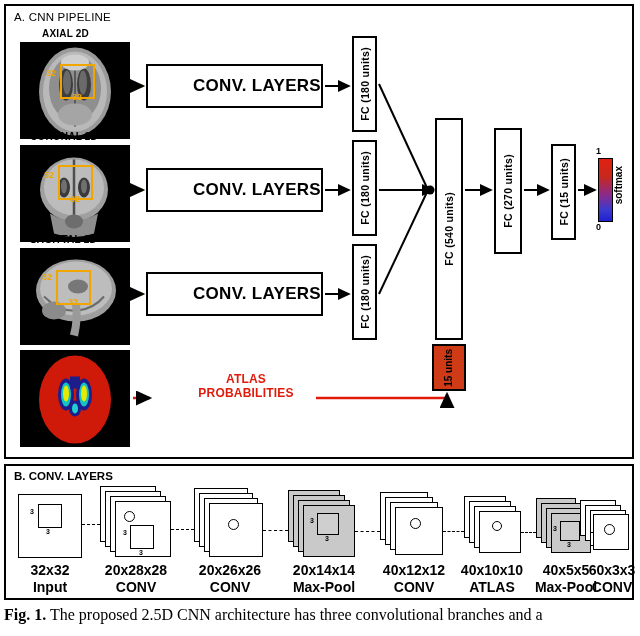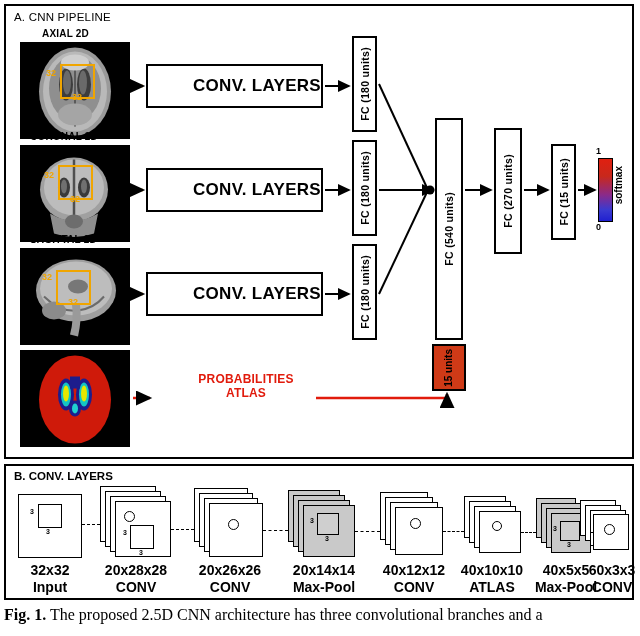--- a/index.html
+++ b/index.html
@@ -342,22 +342,22 @@
       <ellipse cx="64" cy="44" rx="5" ry="12" fill="#14c4c4"></ellipse>
       <ellipse cx="46" cy="43" rx="3" ry="8" fill="#e8e800"></ellipse>
       <ellipse cx="64" cy="43" rx="3" ry="8" fill="#e8e800"></ellipse>
       <ellipse cx="55" cy="58" rx="6" ry="8" fill="#1d1d8c"></ellipse>
       <ellipse cx="55" cy="58" rx="3" ry="5" fill="#20d0d0"></ellipse>
       <rect x="50" y="26" width="10" height="12" fill="#1d1d8c"></rect>
     </svg>
   </div>
 
   <div class="atlas-text" style="left:178px; top:373px; width:136px;">
+    <div>ATLAS</div>
     <div>PROBABILITIES</div>
-    <div>ATLAS</div>
   </div>
 
   <div class="fcbox" style="left:435px; top:118px; width:28px; height:222px;">
     <span>FC (540 units)</span>
   </div>
   <div class="redbox" style="left:432px; top:344px; width:34px; height:47px;">
     <span>15
 units</span>
   </div>
 

